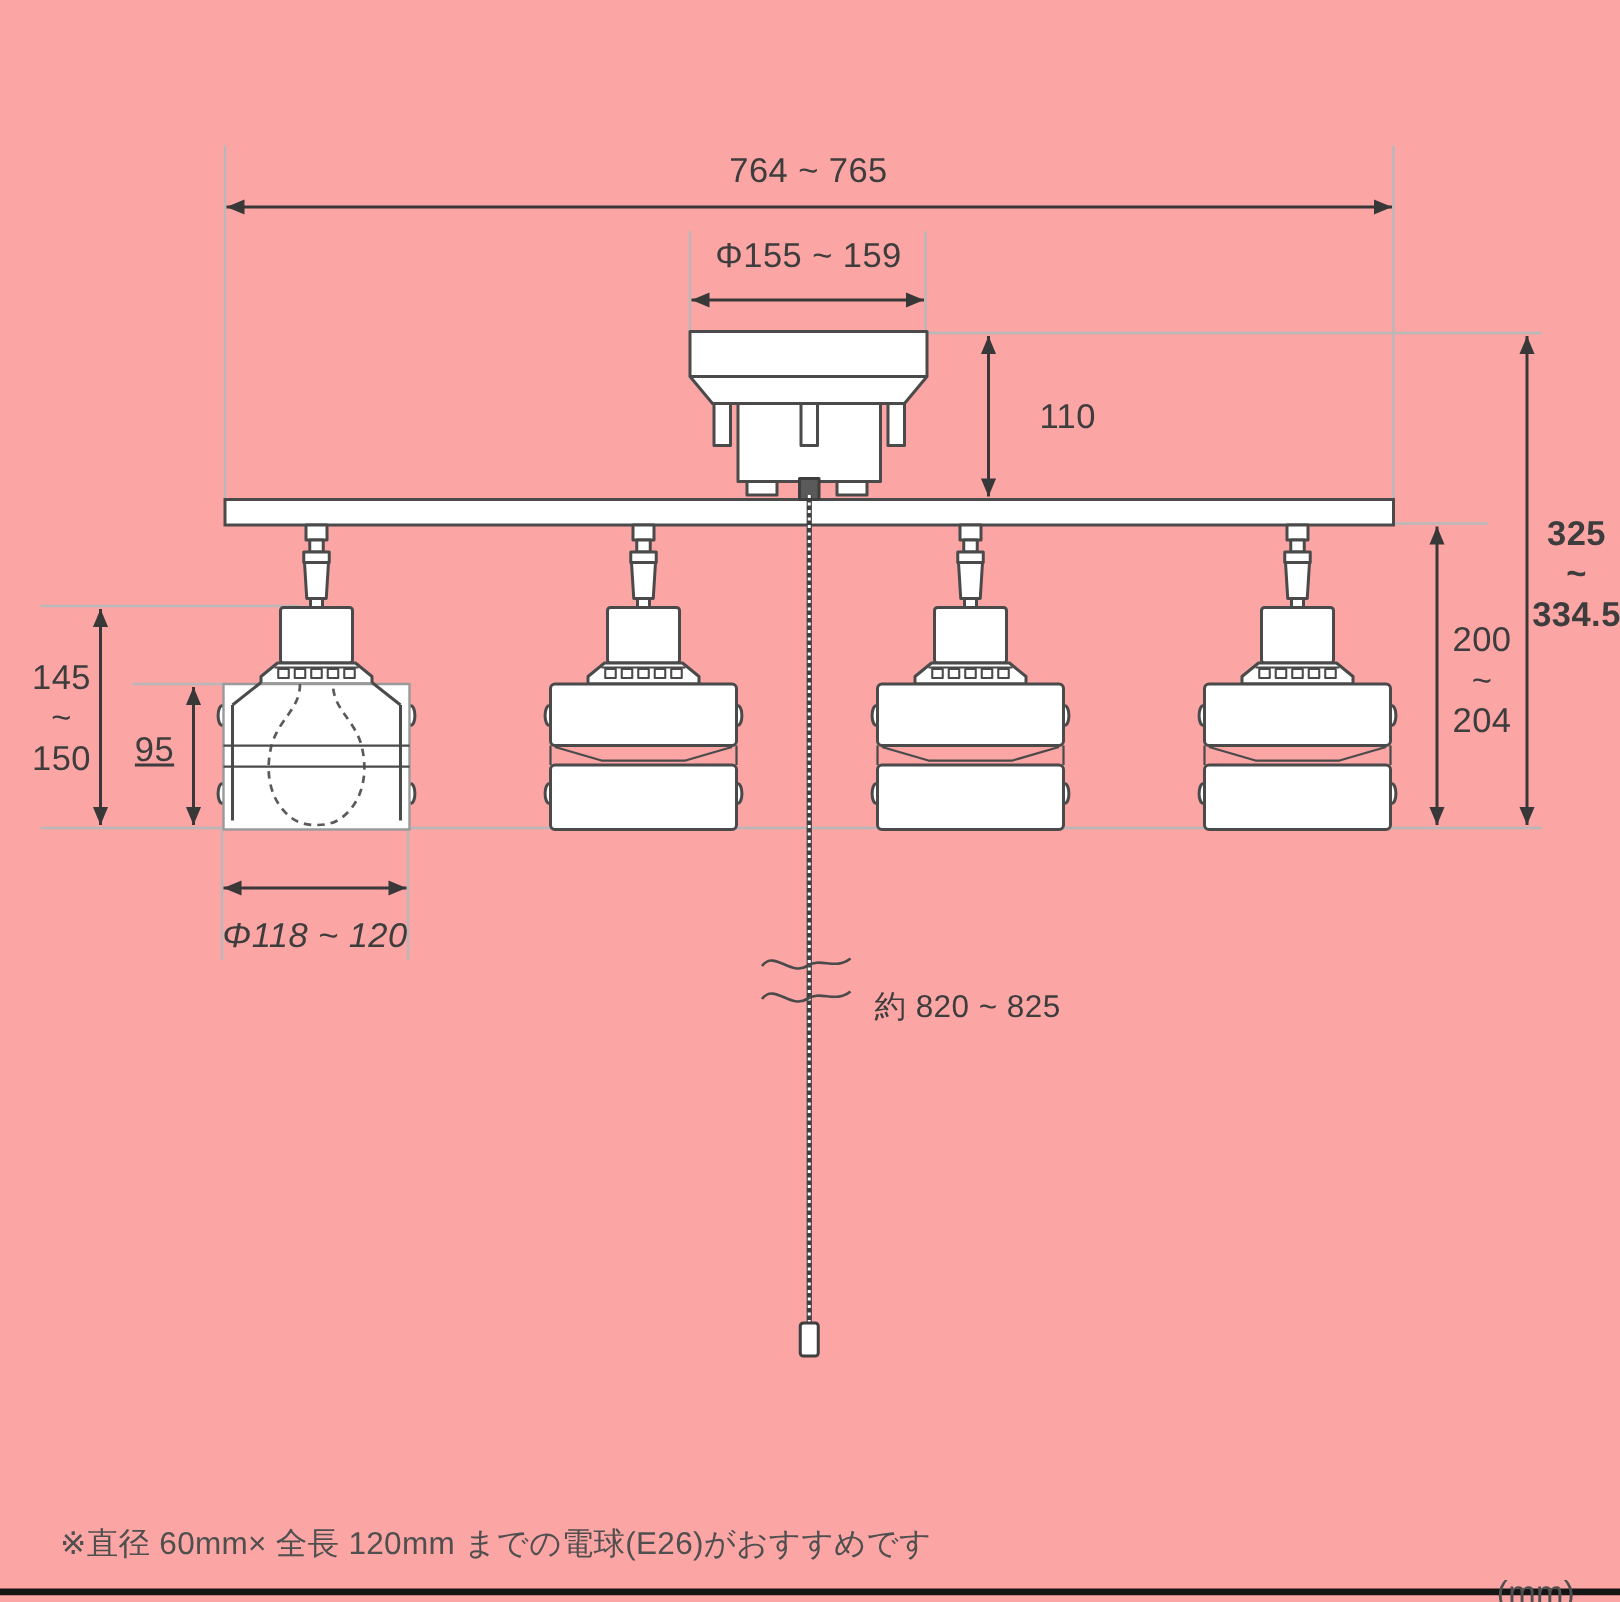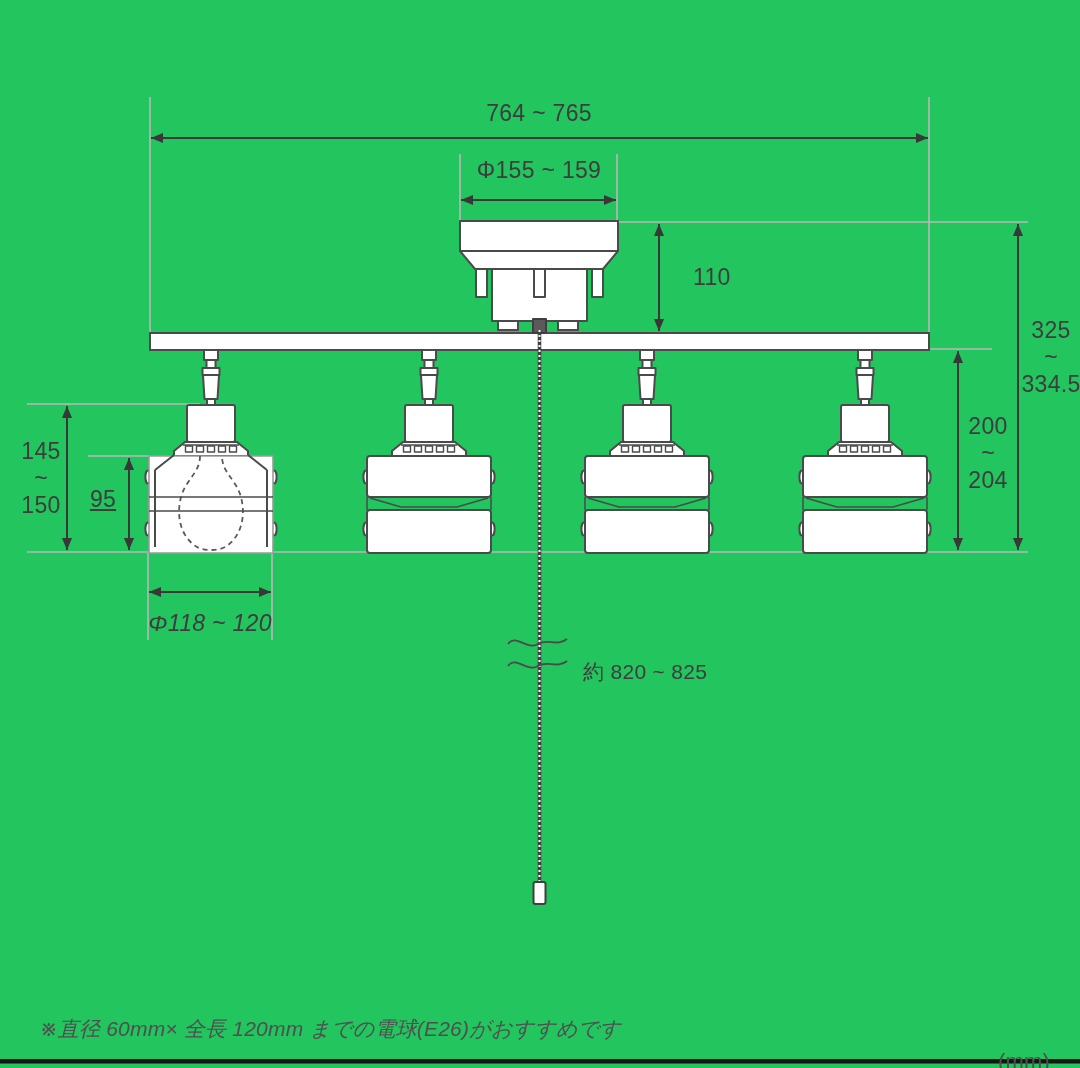--- a/index.html
+++ b/index.html
@@ -1,16 +1,16 @@
 <!DOCTYPE html>
 <html><head>
 <meta charset="utf-8">
 <style>
   html,body{margin:0;padding:0;background:#fff;}
-  #stage{position:relative;width:1080px;height:1068px;background:#22c55e;overflow:hidden;
+  #stage{position:relative;width:1080px;height:1068px;background:#fca5a5;overflow:hidden;
          font-family:"Liberation Sans","DejaVu Sans",sans-serif;}
   svg{position:absolute;left:0;top:0;}
   .lbl{position:absolute;color:#3d3d3d;font-size:23px;line-height:27px;
        white-space:pre-line;text-align:center;letter-spacing:0.3px;}
   .ctr{transform:translateX(-50%);}
   .left{text-align:left;}
   .jp{font-size:21px;line-height:28px;}
   .note{position:absolute;color:#4f4f4f;font-size:21px;letter-spacing:0.2px;}
 </style>
 </head>
@@ -143,34 +143,34 @@
 
     <rect x="0" y="1059" width="1080" height="4.5" fill="#151515"></rect>
   </svg>
 
   <div class="lbl ctr" style="left:539px;top:100px;">764 ~ 765</div>
 
   <div class="lbl ctr" style="left:539px;top:157px;">Φ155 ~ 159</div>
 
   <div class="lbl left" style="left:673px;top:264px;margin-left:20px;">110</div>
 
-  <div class="lbl ctr" style="left:1051px;top:317px;">325
+  <div class="lbl ctr" style="left:1051px;top:342px;font-weight:bold;">325
 ~
 334.5</div>
 
   <div class="lbl ctr" style="left:988px;top:413px;">200
 ~
 204</div>
 
   <div class="lbl ctr" style="left:41px;top:438px;">145
 ~
 150</div>
 
   <div class="lbl ctr" style="left:103px;top:486px;text-decoration:underline;">95</div>
 
   <div class="lbl ctr" style="left:210px;top:610px;font-style:italic;">Φ118 ~ 120</div>
 
   <div class="lbl left jp" style="left:583px;top:658px;">約 820 ~ 825</div>
 
-  <div class="note" style="left:40px;top:1015px;font-style:italic;">※直径 60mm× 全長 120mm までの電球(E26)がおすすめです</div>
+  <div class="note" style="left:40px;top:1015px;">※直径 60mm× 全長 120mm までの電球(E26)がおすすめです</div>
   <div class="note" style="right:30px;top:1013px;font-size:22px;margin-top:36px;">(mm)</div>
 
 </div>
 
 </body></html>

